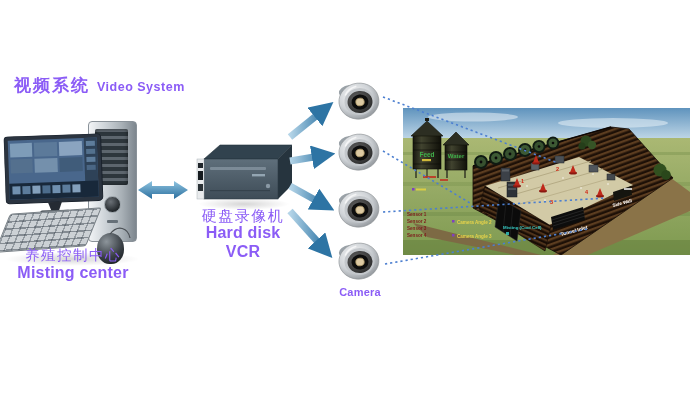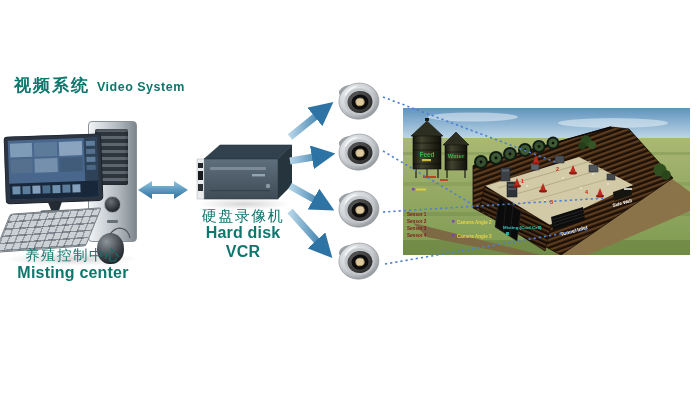--- a/index.html
+++ b/index.html
@@ -1,17 +1,17 @@
 <!DOCTYPE html>
 <html><head>
 <meta charset="utf-8">
 <style>
   html,body{margin:0;padding:0;background:#ffffff;}
   #canvas{position:relative;width:700px;height:400px;background:#ffffff;overflow:hidden;
-          font-family:"Liberation Sans",sans-serif;color:#0f766e;}
+          font-family:"Liberation Sans",sans-serif;color:#8b5cf6;}
   .abs{position:absolute;}
   
   #title{left:14px;top:74px;white-space:nowrap;}
   #title .zh{font-size:17px;font-weight:bold;letter-spacing:2px;}
   #title .en{font-size:12.5px;font-weight:bold;margin-left:7px;letter-spacing:.5px;}
   
   .nodelabel{text-align:center;line-height:1.15;}
   .nodelabel .zh{font-size:14.5px;font-weight:normal;letter-spacing:1.5px;display:block;}
   .nodelabel .en{font-size:16px;font-weight:bold;display:block;letter-spacing:.2px;}
   #cc-label{left:2px;top:247px;width:142px;}
@@ -113,20 +113,21 @@
     <circle cx="74" cy="45" r="2.2" fill="#8a99a5"></circle>
     <rect x="16" y="49" width="60" height="1.2" fill="#35424c"></rect>
   </svg>
 
   <div class="abs nodelabel" id="vcr-label">
     <span class="zh" style="font-size:15px;">硬盘录像机</span>
     <span class="en">Hard disk VCR</span>
   </div>
 
   <div class="abs nodelabel" id="cam-label">
+    <span class="en" style="font-size:11px;">Camera</span>
   </div>
 
   <svg class="abs" id="farm" viewBox="0 0 287 147">
     <defs>
       <linearGradient id="sky" x1="0" y1="0" x2="0" y2="1">
         <stop offset="0" stop-color="#5f93bd"></stop>
           <stop offset="1" stop-color="#cfe2ee"></stop>
       </linearGradient>
       <linearGradient id="grass" x1="0" y1="0" x2="0" y2="1">
         <stop offset="0" stop-color="#aab873"></stop>

